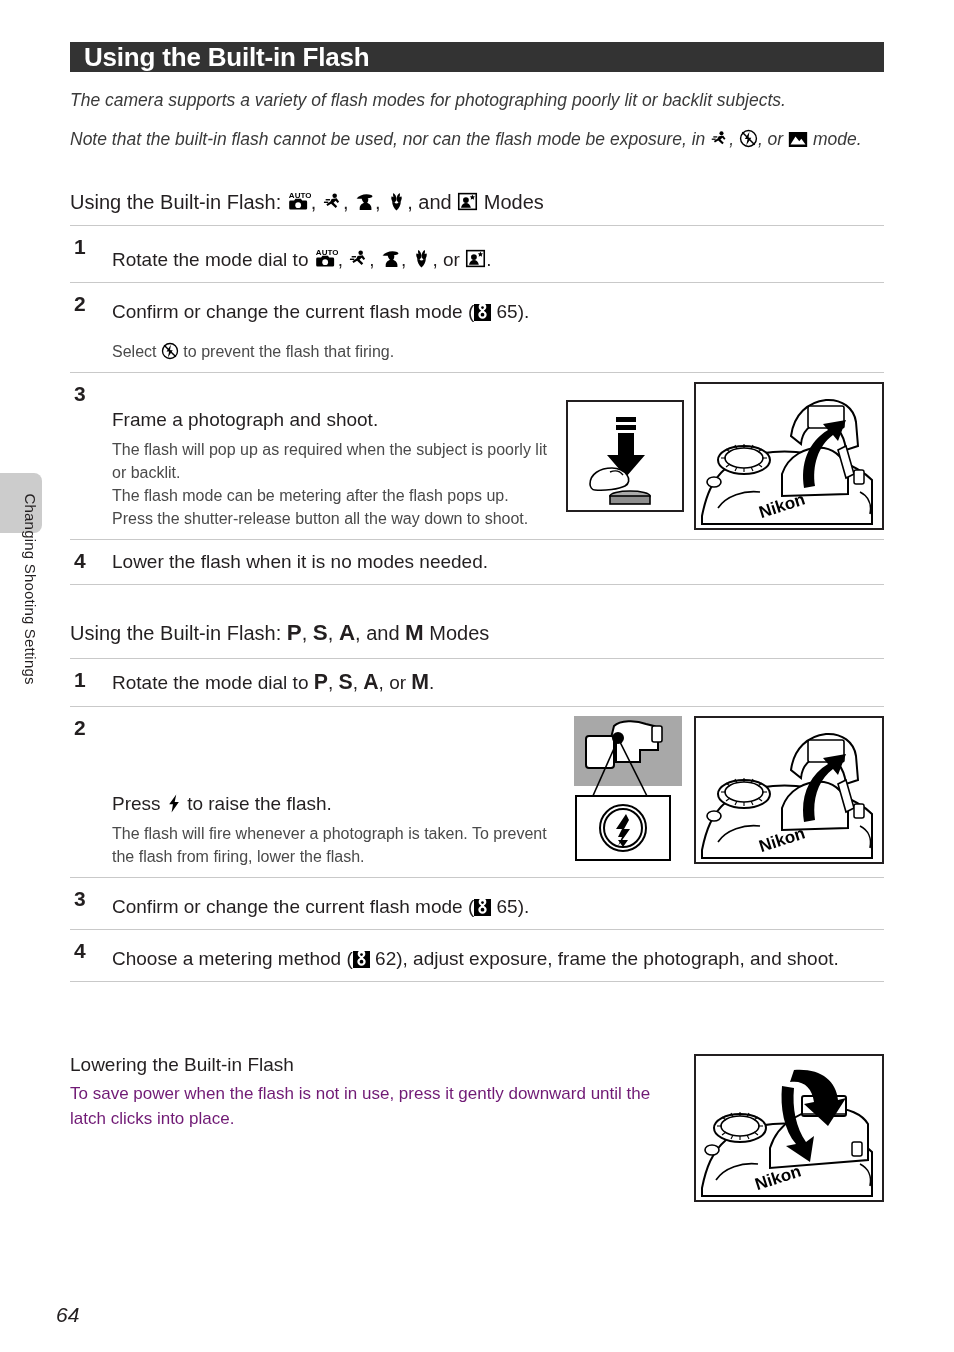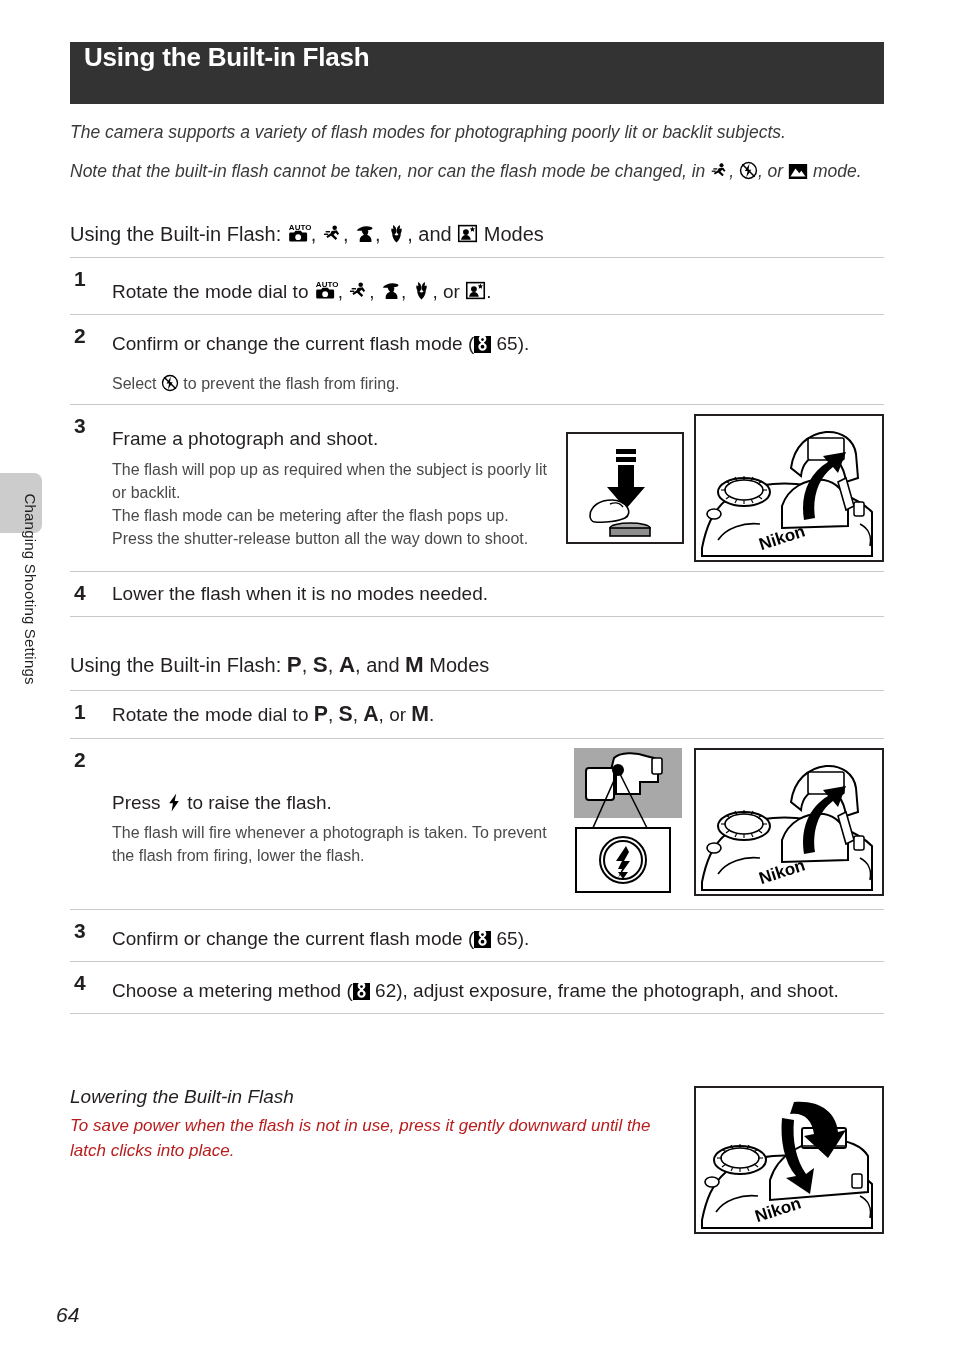--- a/index.html
+++ b/index.html
@@ -39,23 +39,23 @@
     font-size:21px; font-style:italic; color:#231f20;margin-left:20px;
   }
 
   
   .content { position:absolute; left:70px; top:0; width:814px; }
 
   
   .titlebar {
     background:#333333;
     color:#ffffff;
-    height:62px;
+    height:30px;
     margin-top:42px;
-    display:flex; 
+    display:flex; align-items:center;
     padding-left:14px;
   }
   .titlebar .t { font-size:26px; font-weight:bold; letter-spacing:-0.2px; }
 
   
   .intro { margin-top:16px; }
   .intro p { margin:0 0 4px 0; font-size:17.5px; line-height:1.42; color:#3a3a3a;font-style:italic; }
 
   
   .sect-head {
@@ -79,33 +79,33 @@
     width:26px; text-align:left;
   }
   .step-body { margin-left:42px; }
   .step-title { font-size:19px; color:#231f20; line-height:1.38; }
   .step-sub {
     font-size:16px; color:#4a4a4a; line-height:1.44;
     margin-top:5px;
   }
   .step-sub div { margin:0; }
 
-  .step-flex { display:flex; align-items:center; }
+  .step-flex { display:flex; align-items:flex-end; }
   .step-textcol { flex: 1 1 auto; }
   .step-figcol { flex:0 0 auto; display:flex; gap:10px; padding-left:8px; }
 
   
   .fig { border:2px solid #231f20; background:#fff; position:relative; overflow:hidden; }
   .fig svg { display:block; }
 
   
   .note-wrap { display:flex; align-items:flex-start; margin-top:72px; }
-  .note-text { flex:1 1 auto;font-style:italic; }
+  .note-text { flex:1 1 auto; }
   .note-head { font-size:19px; color:#231f20; margin-bottom:6px; }
-  .note-body { font-size:17px; color:#b91c1c; line-height:1.45; }
+  .note-body { font-size:17px; color:#701a75; line-height:1.45; }
   .note-fig { flex:0 0 auto; padding-left:10px; }
 
   
   .ic { display:inline-block; vertical-align:-3px;margin-top:12px; }
   .ic svg { display:block; }
   .bold-mode { font-weight:bold; font-size:1.12em; }
 </style>
 </head>
 <body>
 
@@ -114,21 +114,21 @@
 <div class="page-num">64</div>
 
 <div class="content">
 
   <div class="titlebar">
     <span class="t">Using the Built-in Flash</span>
   </div>
 
   <div class="intro">
     <p>The camera supports a variety of flash modes for photographing poorly lit or backlit subjects.</p>
-    <p><span>Note that the built-in flash cannot be taken, nor can the flash mode be changed, in </span><span class="ic"><svg width="19" height="19" viewBox="0 0 24 24">
+    <p><span>Note that the built-in flash cannot be used, nor can the flash mode be exposure, in </span><span class="ic"><svg width="19" height="19" viewBox="0 0 24 24">
             <circle cx="14.5" cy="5.5" r="2.6" fill="#000"></circle>
             <path d="M11 9.2 L16.8 8.4 L19.6 12.2 L17.8 13.6 L15.6 11.0 L13.2 13.4 L17.4 17.4 L15.6 19.4 L10.4 14.6 L6.2 17.2 L5.0 15.1 L9.6 12.0 Z" fill="#000"></path>
             <path d="M4.2 9.2 L9.2 9.2 L9.2 10.8 L4.2 10.8 Z" fill="#000"></path>
             <path d="M2.2 12.1 L7.2 12.1 L7.2 13.7 L2.2 13.7 Z" fill="#000"></path>
           </svg></span><span>, </span><span class="ic"><svg width="19" height="19" viewBox="0 0 24 24">
             <circle cx="12" cy="12" r="10" fill="none" stroke="#000" stroke-width="1.8"></circle>
             <path d="M13.2 3.5 L7.4 12.6 L10.8 12.6 L9.2 20.5 L15.6 11.0 L12.0 11.0 Z" fill="#000"></path>
             <path d="M4.2 4.2 L19.8 19.8" stroke="#000" stroke-width="1.9" fill="none"></path>
           </svg></span><span>, or </span><span class="ic"><svg width="20" height="17" viewBox="0 0 24 20">
             <rect x="1" y="1" width="22" height="18" fill="#000"></rect>
@@ -199,21 +199,21 @@
       <div class="step-title"><span>Confirm or change the current flash mode (</span><span class="ic"><svg width="17" height="17" viewBox="0 0 20 20">
               <rect x="0" y="0" width="20" height="20" fill="#000"></rect>
               <path d="M5.5 3.5 a4.5 4.5 0 0 1 9 0 c0 2.2 -1.6 3.4 -3.0 4.4 c1.6 1.0 3.4 2.3 3.4 4.6 a4.9 4.9 0 0 1 -9.8 0 c0 -2.3 1.8 -3.6 3.4 -4.6 c-1.4 -1.0 -3.0 -2.2 -3.0 -4.4 z" fill="#fff"></path>
               <circle cx="10" cy="4.2" r="1.6" fill="#000"></circle>
               <circle cx="10" cy="12.6" r="2.2" fill="#000"></circle>
             </svg></span><span> </span><span>65</span><span>).</span></div>
       <div class="step-sub"><span>Select </span><span class="ic"><svg width="18" height="18" viewBox="0 0 24 24">
               <circle cx="12" cy="12" r="10" fill="none" stroke="#000" stroke-width="1.8"></circle>
               <path d="M13.2 3.5 L7.4 12.6 L10.8 12.6 L9.2 20.5 L15.6 11.0 L12.0 11.0 Z" fill="#000"></path>
               <path d="M4.2 4.2 L19.8 19.8" stroke="#000" stroke-width="1.9" fill="none"></path>
-            </svg></span><span> to prevent the flash from firing.</span></div>
+            </svg></span><span> to prevent the flash that firing.</span></div>
     </div>
   </div>
 
   <div class="step">
     <div class="step-num">3</div>
     <div class="step-body step-flex">
       <div class="step-textcol">
         <div class="step-title">Frame a photograph and shoot.</div>
         <div class="step-sub">
           <div>The flash will pop up as required when the subject is poorly lit or backlit.</div>

